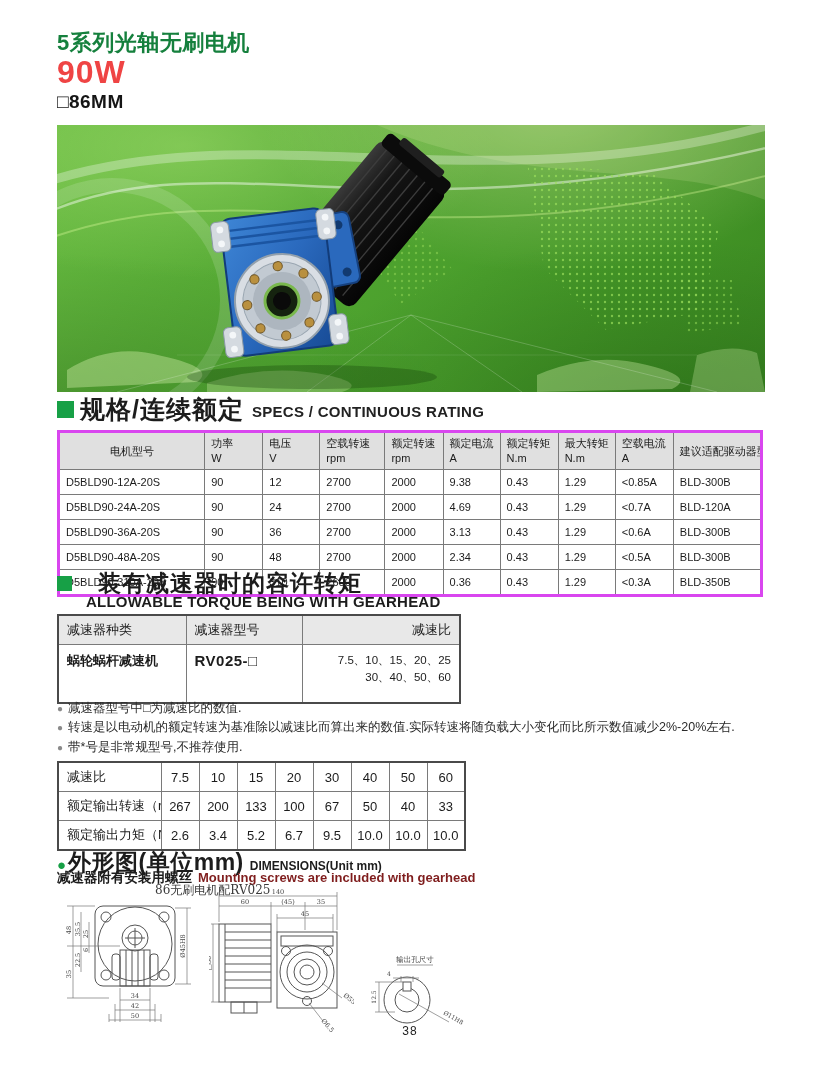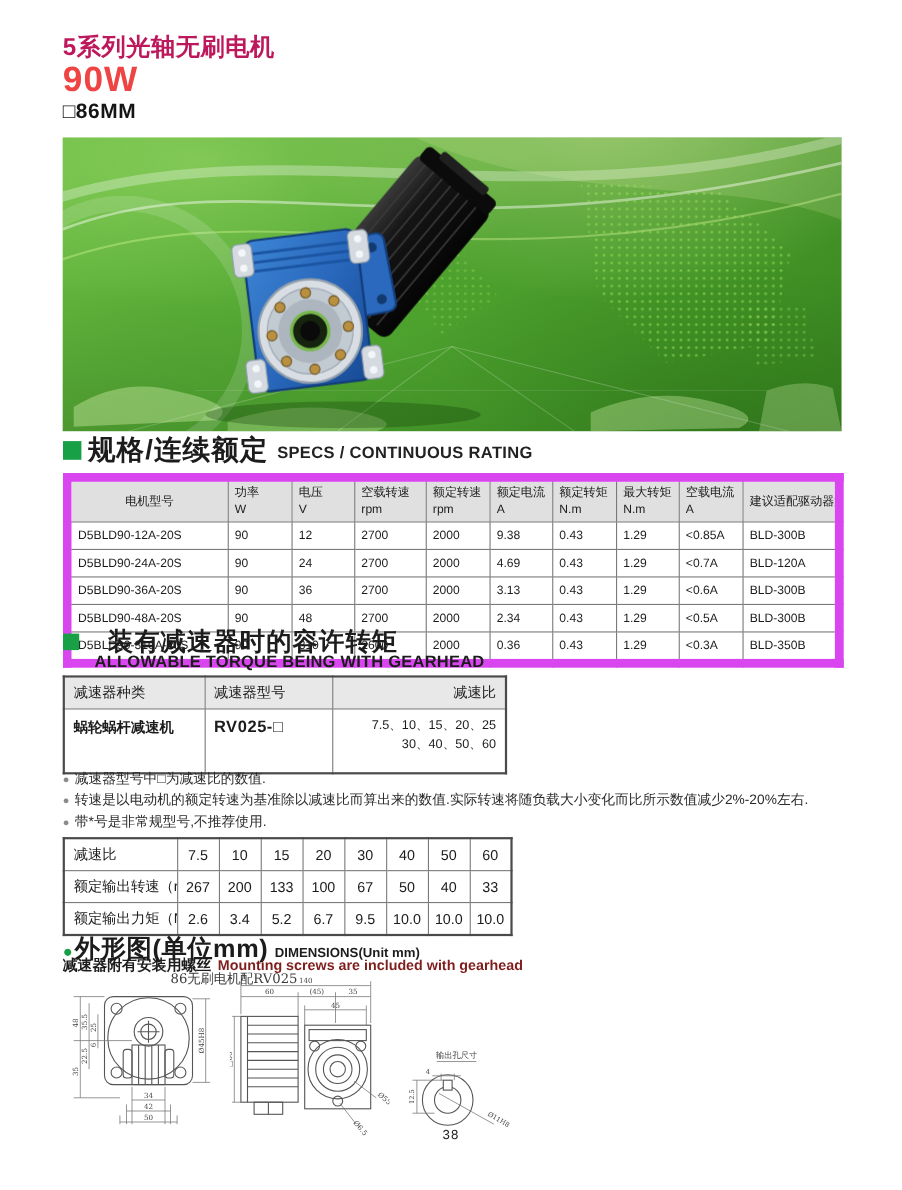--- a/index.html
+++ b/index.html
@@ -1,21 +1,21 @@
 <!DOCTYPE html>
 <html><head>
 <meta charset="utf-8">
 <style>
   html,body{margin:0;padding:0;background:#888;}
   .page{position:relative;width:820px;height:1082px;background:#ffffff;overflow:hidden;
         font-family:"Liberation Sans","DejaVu Sans",sans-serif;color:#1c1c1c;}
 
   
   .title-block{position:absolute;left:57px;top:31px;line-height:1.05;}
-  .series-title{color:#be185d;font-size:22px;font-weight:bold;letter-spacing:.5px;}
+  .series-title{color:#15803d;font-size:22px;font-weight:bold;letter-spacing:.5px;}
   .power-title{color:#ef4444;font-size:32px;font-weight:bold;margin-top:2px;letter-spacing:1px;}
   .frame-title{color:#151515;font-size:19px;font-weight:bold;margin-top:2px;letter-spacing:.5px;}
 
   
   .banner{position:absolute;left:57px;top:125px;width:708px;height:267px;overflow:hidden;
     background:
       radial-gradient(ellipse at 85% 115%, rgba(0,40,0,.28), transparent 45%),
       radial-gradient(ellipse at 0% 110%, rgba(0,40,0,.22), transparent 40%),
       radial-gradient(ellipse at 70% -10%, rgba(255,255,190,.35), transparent 42%),
       radial-gradient(ellipse at 18% 8%, rgba(214,255,150,.30), transparent 38%),
@@ -24,21 +24,21 @@
 
   
   .sec-head{position:absolute;left:57px;display:flex;align-items:flex-end;}
   .green-sq{width:17px;height:17px;background:#17a046;margin-right:6px;margin-bottom:4px;}
   .sec-cn{font-size:25px;font-weight:bold;color:#1c1c1c;letter-spacing:1px;line-height:1;}
   .sec-en{font-size:15px;font-weight:bold;color:#222;margin-left:8px;margin-bottom:2px;letter-spacing:.3px;}
 
   
   table{border-collapse:collapse;table-layout:fixed;}
   th,td{border:1px solid #7a7a7a;overflow:hidden;white-space:nowrap;}
-  .spec-table{position:absolute;left:57px;top:430px;width:706px;border:8px solid #d946ef;font-size:11px;}
+  .spec-table{position:absolute;left:57px;top:430px;width:706px;border:3px solid #d946ef;font-size:11px;}
   .spec-table th{background:#e0e0e0;font-weight:normal;text-align:left;padding:3px 6px;height:30px;vertical-align:middle;}
   .spec-table th span{display:block;line-height:1.35;}
   .spec-table th.c{text-align:center;}
   .spec-table td{padding:2px 6px;height:20px;background:#fff;}
 
   .gear-table{position:absolute;left:57px;top:614px;width:402px;border:2px solid #4a4a4a;font-size:13px;}
   .gear-table th{background:#e8e8e8;font-weight:normal;text-align:left;padding:4px 8px;height:20px;}
   .gear-table th.r{text-align:right;}
   .gear-table td{padding:7px 8px 2px;height:48px;vertical-align:top;background:#fff;}
   .gear-type{font-weight:bold;font-size:13px;}

